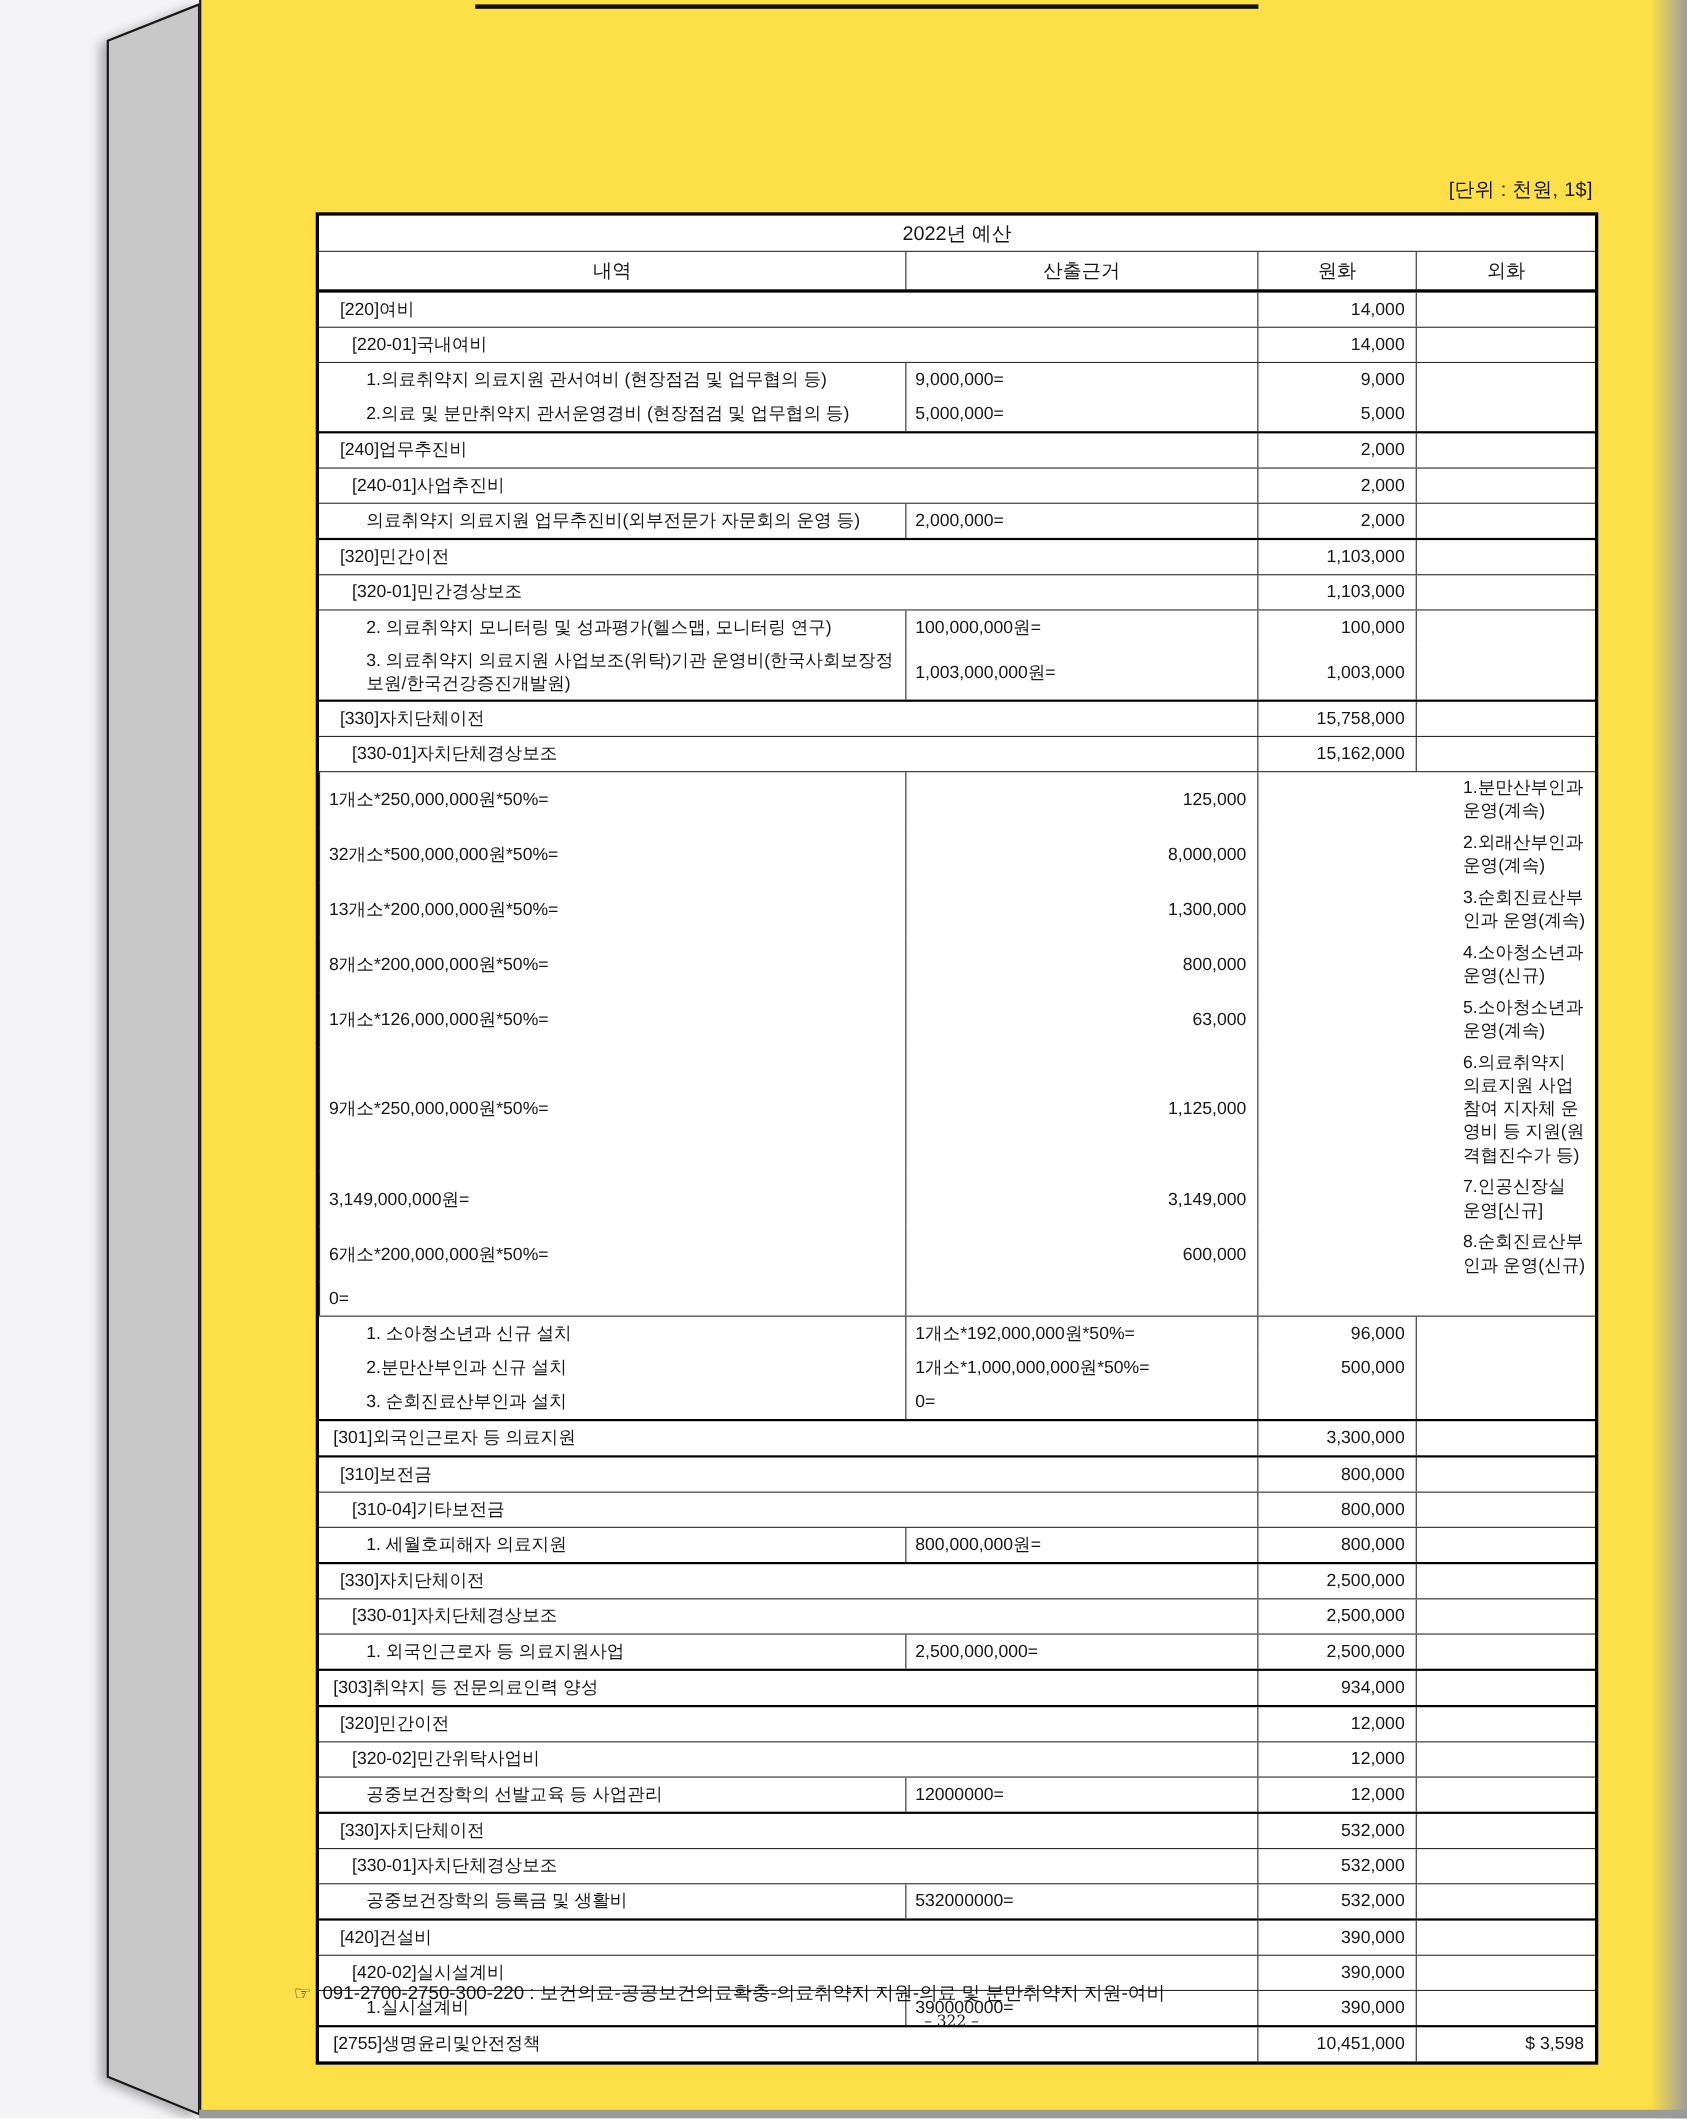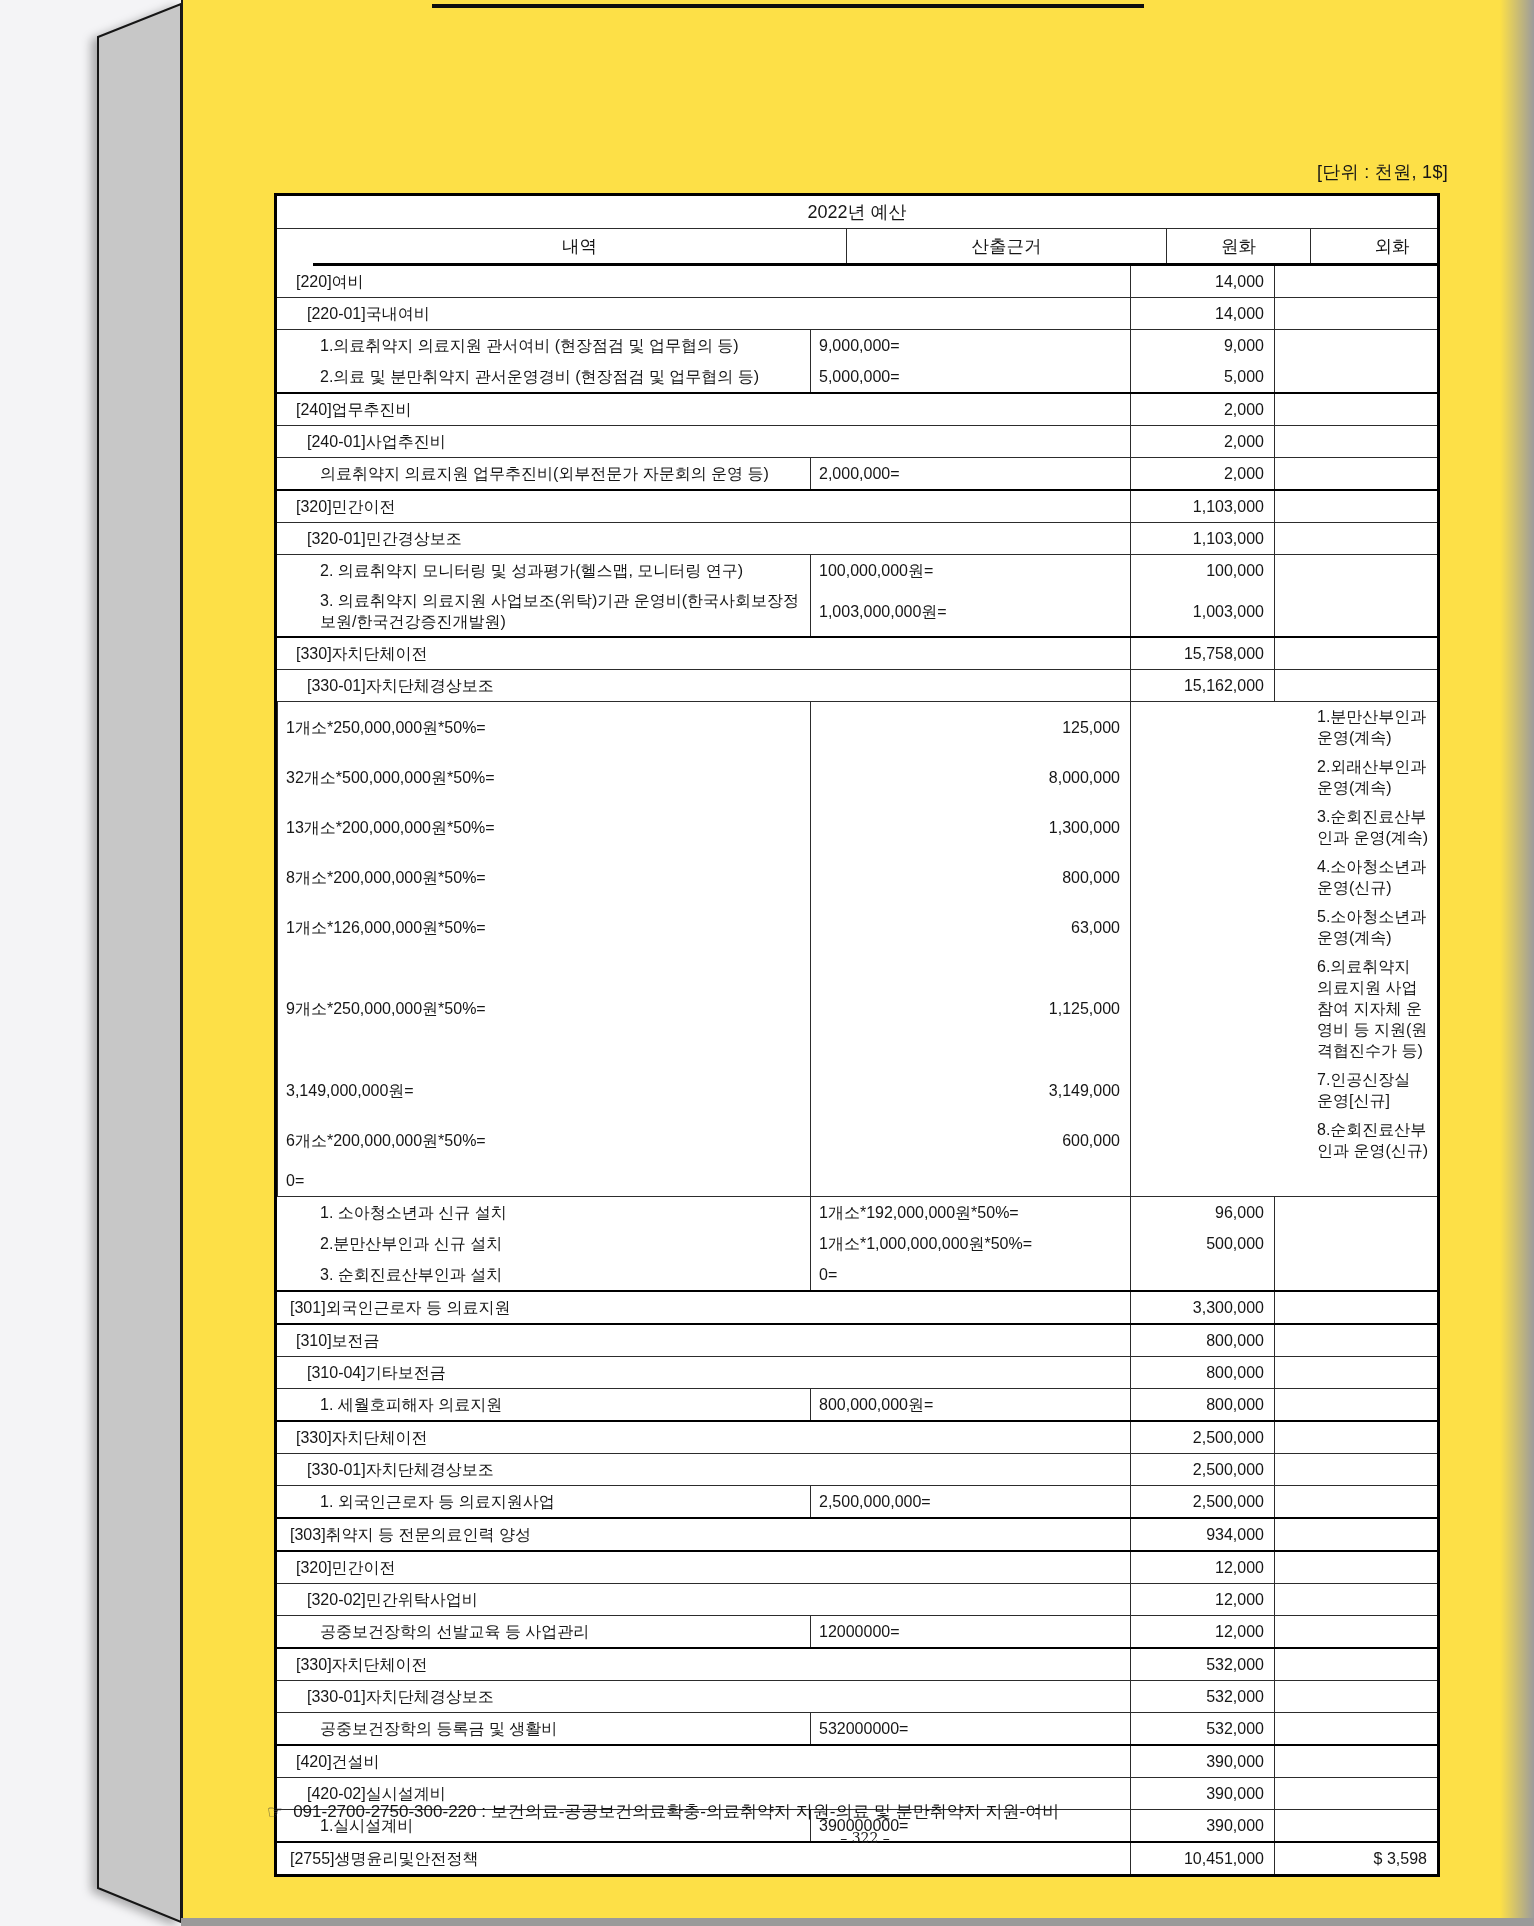--- a/index.html
+++ b/index.html
@@ -24,31 +24,30 @@
     background:linear-gradient(to right, rgba(160,160,160,0), #9c9c9c); }
   .bottom-strip{ position:absolute; left:181px; top:1918px; width:1353px; height:8px; background:#9a9a9a; }
 
   
   .unit-label{
     position:absolute; top:160px; left:99px; width:1166px;
     text-align:right; font-size:18px; letter-spacing:.3px;
   }
 
   .budget-table{
-    position:absolute; left:91px; top:193px; width:1166px;
+    position:absolute; left:104px; top:193px; width:1166px;
     border:3px solid #000; background:#fff;
   }
   .title-row{
     height:33px; display:flex; align-items:center; justify-content:center;
     font-size:18px; border-bottom:1.5px solid #2c2c2c;
   }
   .header-row{
     display:grid; grid-template-columns:533px 320px 144px 163px;
     border-bottom:3px solid #000;
-    margin-left:36px;
   }
   .header-row .hcell{
     display:flex; align-items:center; justify-content:center;
     height:34px; font-size:17.5px;
   }
   .header-row .hcell + .hcell{ border-left:1.5px solid #2c2c2c; }
 
   .block{ display:grid; border-top:1.5px solid #2c2c2c; }
   .block.major{ border-top:2.5px solid #000; }
   .tbody .block:first-child{ border-top:none; }

